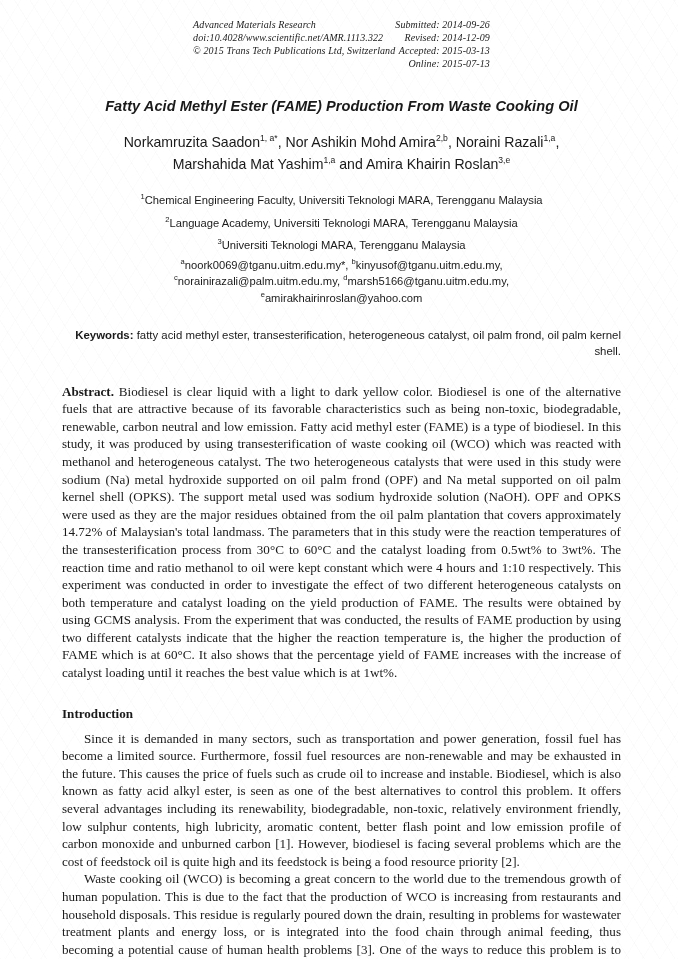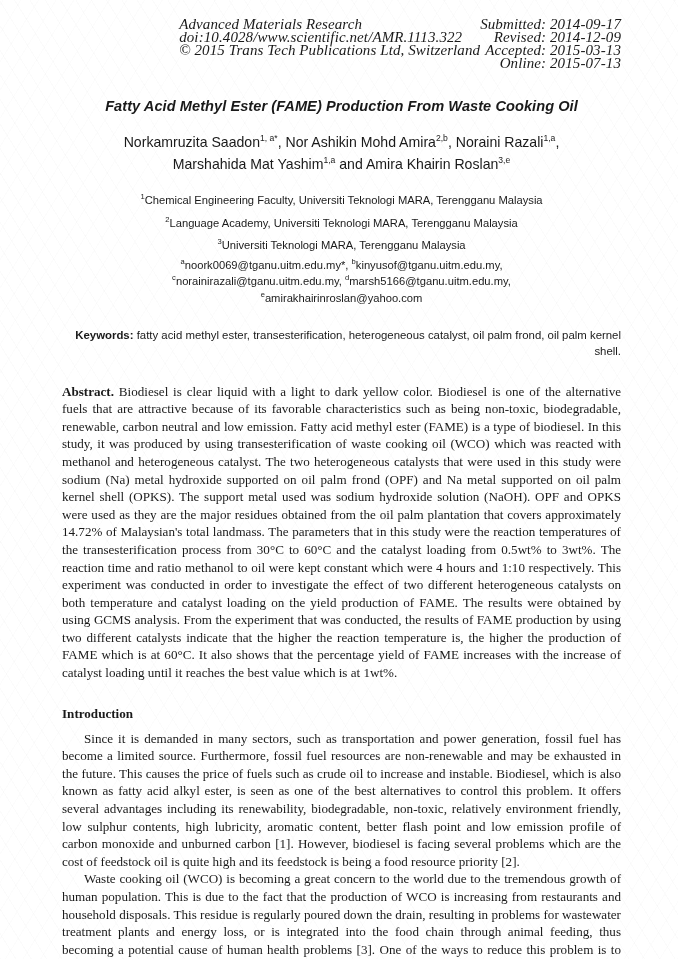--- a/index.html
+++ b/index.html
@@ -31,24 +31,24 @@
   }
   .content {
     position: relative;
     z-index: 2;
     padding: 18px 57px 0 62px;
   }
 
   
   .masthead {
     display: flex;
-    justify-content: flex-end;
+    justify-content: center;
     align-items: flex-start;
     font-style: italic;
-    font-size: 15px;
+    font-size: 10px;
     line-height: 13.1px;
     letter-spacing: 0.1px;
   }
   .masthead-left { text-align: left; }
   .masthead-right { text-align: right; white-space: nowrap; }
   .masthead div { white-space: nowrap; }
 
   
   .title {
     font-family: "Liberation Sans", "DejaVu Sans", sans-serif;
@@ -141,21 +141,21 @@
 <div class="page">
   <div class="content">
 
     <div class="masthead">
       <div class="masthead-left">
         <div>Advanced Materials Research</div>
         <div>doi:10.4028/www.scientific.net/AMR.1113.322</div>
         <div>© 2015 Trans Tech Publications Ltd, Switzerland</div>
       </div>
       <div class="masthead-right">
-        <div>Submitted: 2014-09-17</div>
+        <div>Submitted: 2014-09-26</div>
         <div>Revised: 2014-12-09</div>
         <div>Accepted: 2015-03-13</div>
         <div>Online: 2015-07-13</div>
       </div>
     </div>
 
     <div class="title">Fatty Acid Methyl Ester (FAME) Production From Waste Cooking Oil</div>
 
     <div class="authors">
       <span>Norkamruzita Saadon</span><sup>1, a*</sup><span>, Nor Ashikin Mohd Amira</span><sup>2,b</sup><span>, Noraini Razali</span><sup>1,a</sup><span>,</span><br>
@@ -163,21 +163,21 @@
     </div>
 
     <div class="affiliations">
       <div><sup>1</sup><span>Chemical Engineering Faculty, Universiti Teknologi MARA, Terengganu Malaysia</span></div>
       <div><sup>2</sup><span>Language Academy, Universiti Teknologi MARA, Terengganu Malaysia</span></div>
       <div><sup>3</sup><span>Universiti Teknologi MARA, Terengganu Malaysia</span></div>
     </div>
 
     <div class="emails">
       <div><sup>a</sup><span>noork0069@tganu.uitm.edu.my*, </span><sup>b</sup><span>kinyusof@tganu.uitm.edu.my,</span></div>
-      <div><sup>c</sup><span>norainirazali@tganu.uitm.edu.my,  </span><sup>d</sup><span>marsh5166@tganu.uitm.edu.my,</span></div>
+      <div><sup>c</sup><span>norainirazali@palm.uitm.edu.my,  </span><sup>d</sup><span>marsh5166@tganu.uitm.edu.my,</span></div>
       <div><sup>e</sup><span>amirakhairinroslan@yahoo.com</span></div>
     </div>
 
     <div class="keywords"><span class="lbl">Keywords:</span><span> fatty acid methyl ester, transesterification, heterogeneous catalyst, oil palm frond, oil palm kernel shell.</span></div>
 
     <div class="abstract"><span class="lbl">Abstract.</span><span> Biodiesel is clear liquid with a light to dark yellow color. Biodiesel is one of the alternative fuels that are attractive because of its favorable characteristics such as being non-toxic, biodegradable, renewable, carbon neutral and low emission. Fatty acid methyl ester (FAME) is a type of biodiesel. In this study, it was produced by using transesterification of waste cooking oil (WCO) which was reacted with methanol and heterogeneous catalyst. The two heterogeneous catalysts that were used in this study were sodium (Na) metal hydroxide supported on oil palm frond (OPF) and Na metal supported on oil palm kernel shell (OPKS). The support metal used was sodium hydroxide solution (NaOH). OPF and OPKS were used as they are the major residues obtained from the oil palm plantation that covers approximately 14.72% of Malaysian's total landmass. The parameters that in this study were the reaction temperatures of the transesterification process from 30°C to 60°C and the catalyst loading from 0.5wt% to 3wt%. The reaction time and ratio methanol to oil were kept constant which were 4 hours and 1:10 respectively. This experiment was conducted in order to investigate the effect of two different heterogeneous catalysts on both temperature and catalyst loading on the yield production of FAME. The results were obtained by using GCMS analysis. From the experiment that was conducted, the results of FAME production by using two different catalysts indicate that the higher the reaction temperature is, the higher the production of FAME which is at 60°C. It also shows that the percentage yield of FAME increases with the increase of catalyst loading until it reaches the best value which is at 1wt%.</span></div>
 
     <div class="section-heading">Introduction</div>
     <div class="body-par">Since it is demanded in many sectors, such as transportation and power generation, fossil fuel has become a limited source. Furthermore, fossil fuel resources are non-renewable and may be exhausted in the future. This causes the price of fuels such as crude oil to increase and instable. Biodiesel, which is also known as fatty acid alkyl ester, is seen as one of the best alternatives to control this problem. It offers several advantages including its renewability, biodegradable, non-toxic, relatively environment friendly, low sulphur contents, high lubricity, aromatic content, better flash point and low emission profile of carbon monoxide and unburned carbon [1].  However, biodiesel is facing several problems which are the cost of feedstock oil is quite high and its feedstock is being a food resource priority [2].</div>
     <div class="body-par">Waste cooking oil (WCO) is becoming a great concern to the world due to the tremendous growth of human population. This is due to the fact that the production of WCO is increasing from restaurants and household disposals. This residue is regularly poured down the drain, resulting in problems for wastewater treatment plants and energy loss, or is integrated into the food chain through animal feeding, thus becoming a potential cause of human health problems [3]. One of the ways to reduce this problem is to use WCO as feedstock of biodiesel. In Malaysia, about 3 billion</div>

